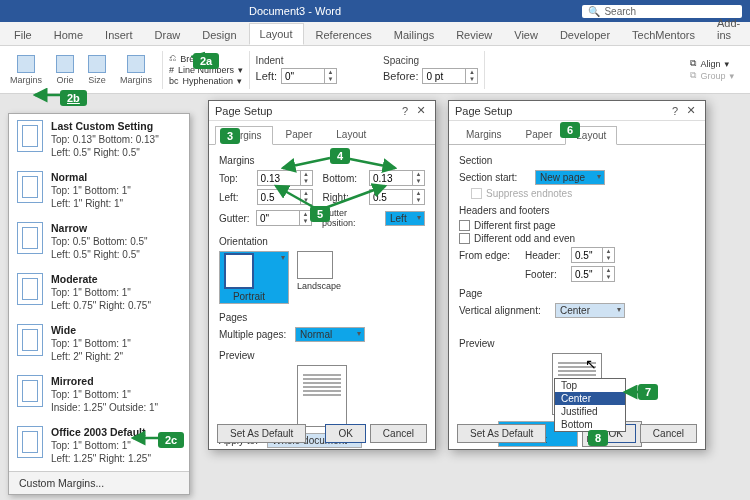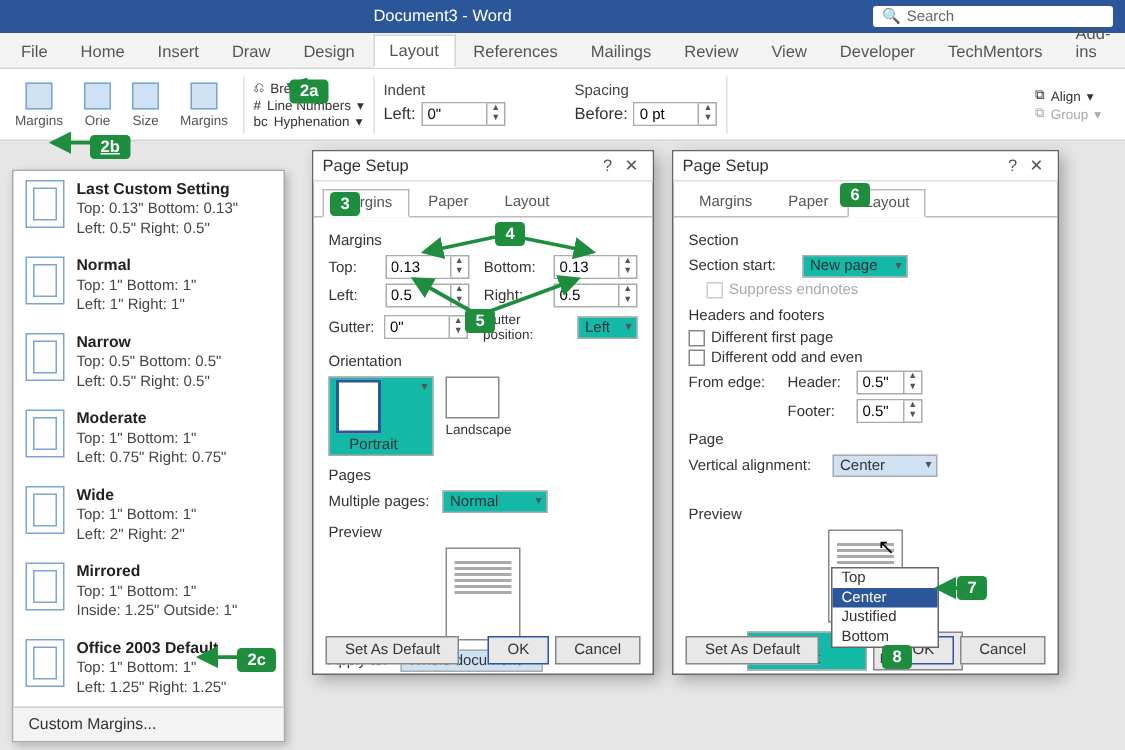--- a/index.html
+++ b/index.html
@@ -47,21 +47,21 @@
   .orient { display: flex; gap: 8px; margin: 4px 0 8px; }
   .orient-item { text-align: center; font-size: 9px; cursor: pointer; }
   .orient-box { width: 30px; height: 36px; border: 1px solid #888; background: #fff; margin-bottom: 2px; }
   .orient-box.land { width: 36px; height: 28px; }
   .orient-item.sel .orient-box { border: 2px solid #2b579a; }
   .preview { width: 50px; height: 62px; border: 1px solid #888; background: #fff; margin: 4px auto; padding: 6px 5px; }
   .preview div { height: 2px; background: #aaa; margin: 2px 0; }
   .dlg-foot { position: absolute; bottom: 6px; left: 8px; right: 8px; display: flex; align-items: center; gap: 4px; }
   .btn { border: 1px solid #888; background: #e8e8e8; padding: 3px 12px; font-size: 10px; cursor: pointer; }
   .btn.primary { border: 1px solid #2b579a; }
-  .sel { border: 1px solid #ababab; background: #14b8a6; padding: 1px 14px 1px 4px; font-size: 10px; position: relative; display: inline-block; min-width: 70px; }
+  .sel { border: 1px solid #ababab; background: #0ea5e9; padding: 1px 14px 1px 4px; font-size: 10px; position: relative; display: inline-block; min-width: 70px; }
   .sel::after { content: "▾"; position: absolute; right: 3px; top: 1px; font-size: 8px; color: #555; }
   .chk { display: flex; align-items: center; gap: 4px; font-size: 10px; margin: 2px 0; }
   .chk .bx { width: 11px; height: 11px; border: 1px solid #888; background: #fff; }
   .va-menu { position: absolute; border: 1px solid #666; background: #fff; font-size: 10px; z-index: 8; width: 72px; }
   .va-menu div { padding: 1px 6px; cursor: pointer; }
   .va-menu .hl { background: #2b579a; color: #fff; }
 
   .callout { position: absolute; background: #1e8e3e; color: #fff; font-size: 11px; font-weight: bold; padding: 2px 7px; border-radius: 3px; z-index: 20; }
   .arrow { position: absolute; z-index: 19; }
   .cursor { position: absolute; z-index: 25; font-size: 14px; color: #000; }

